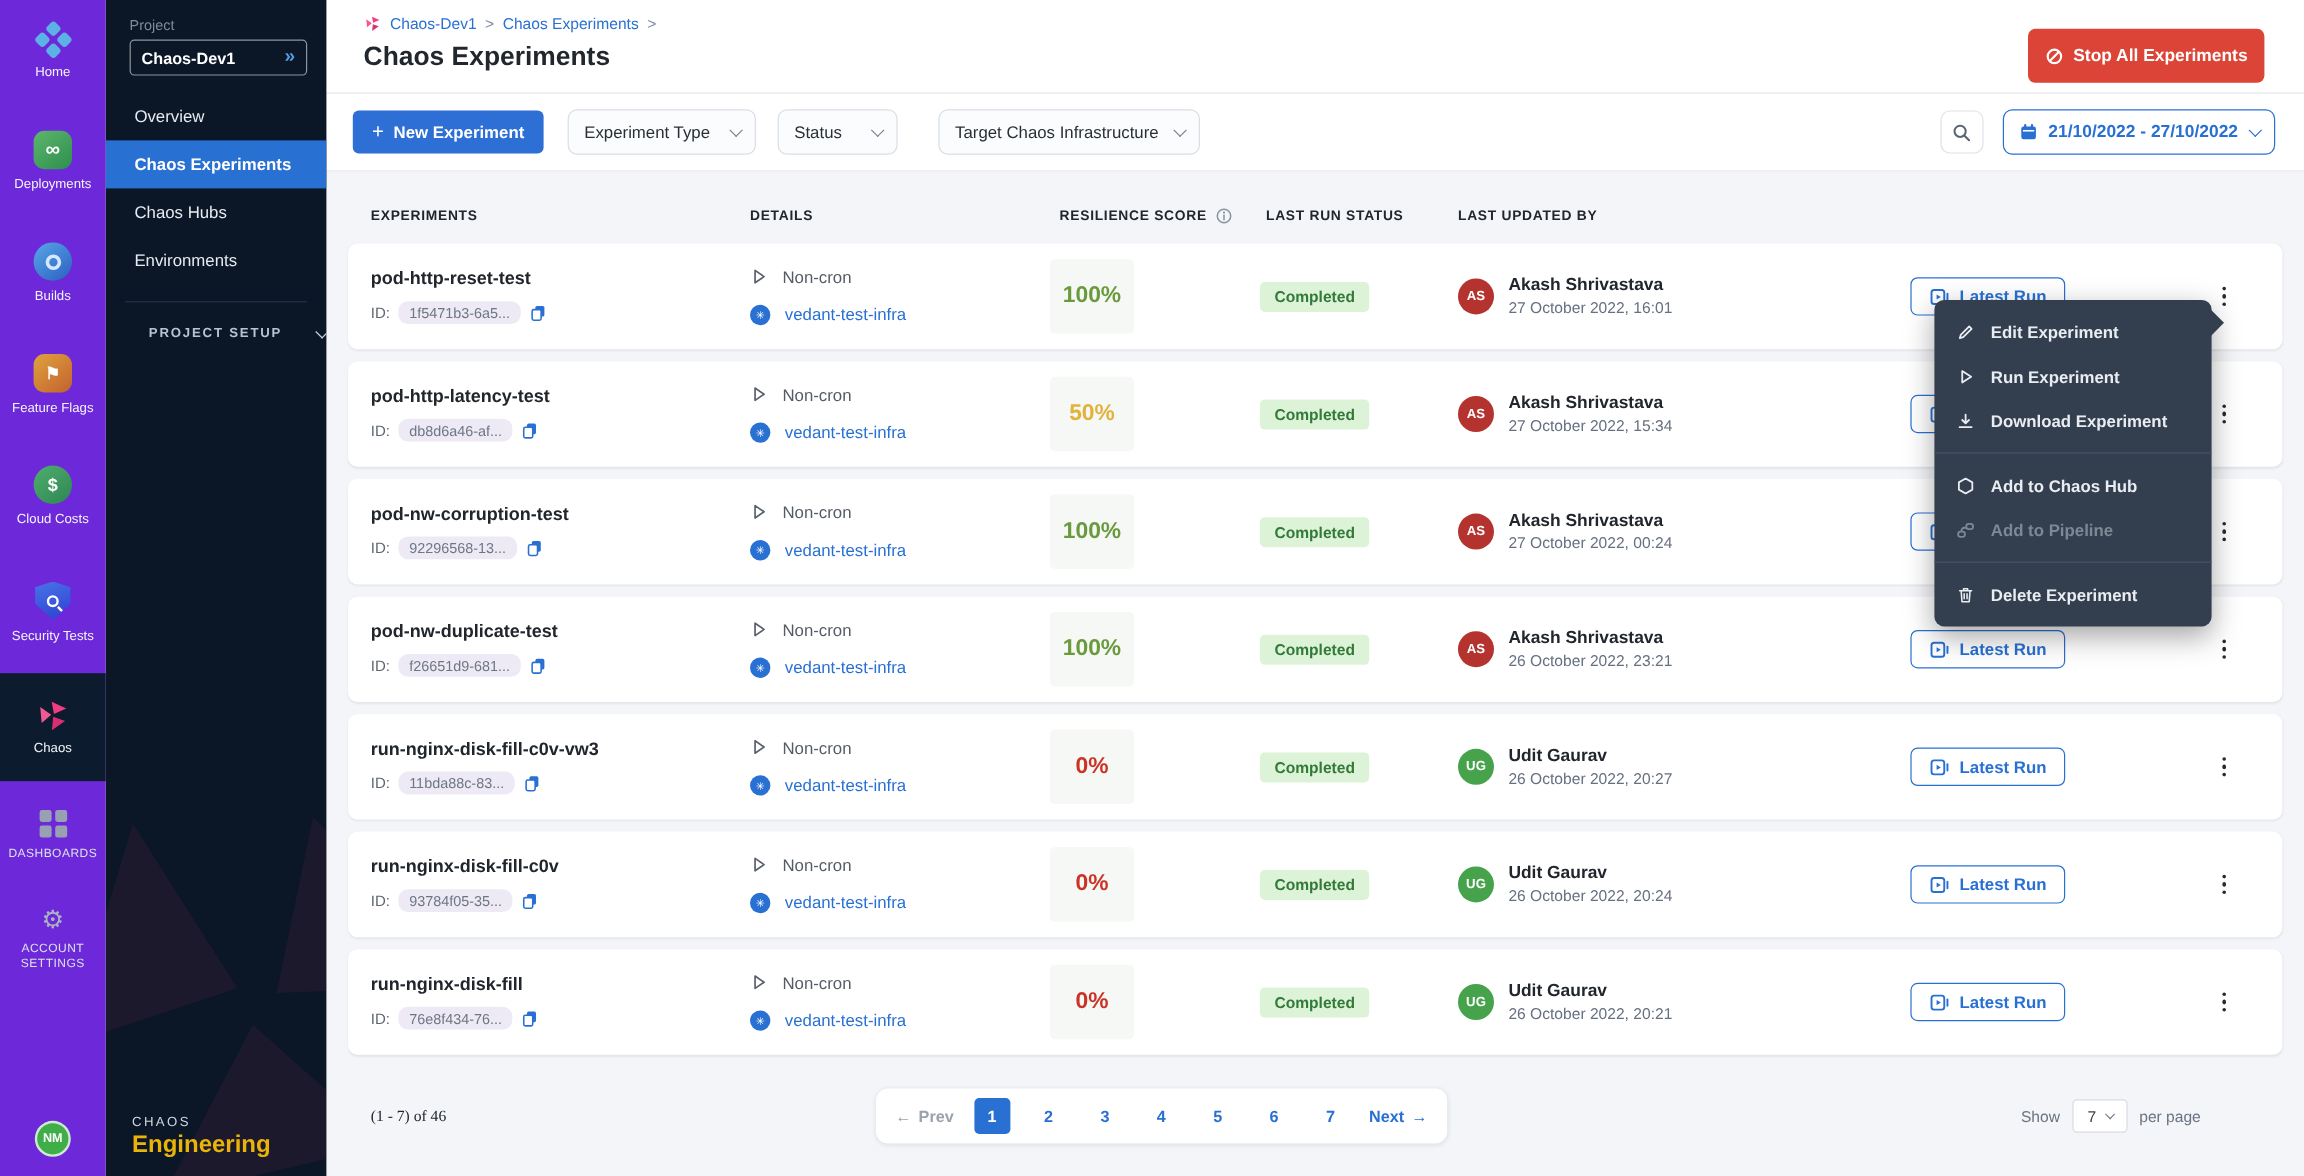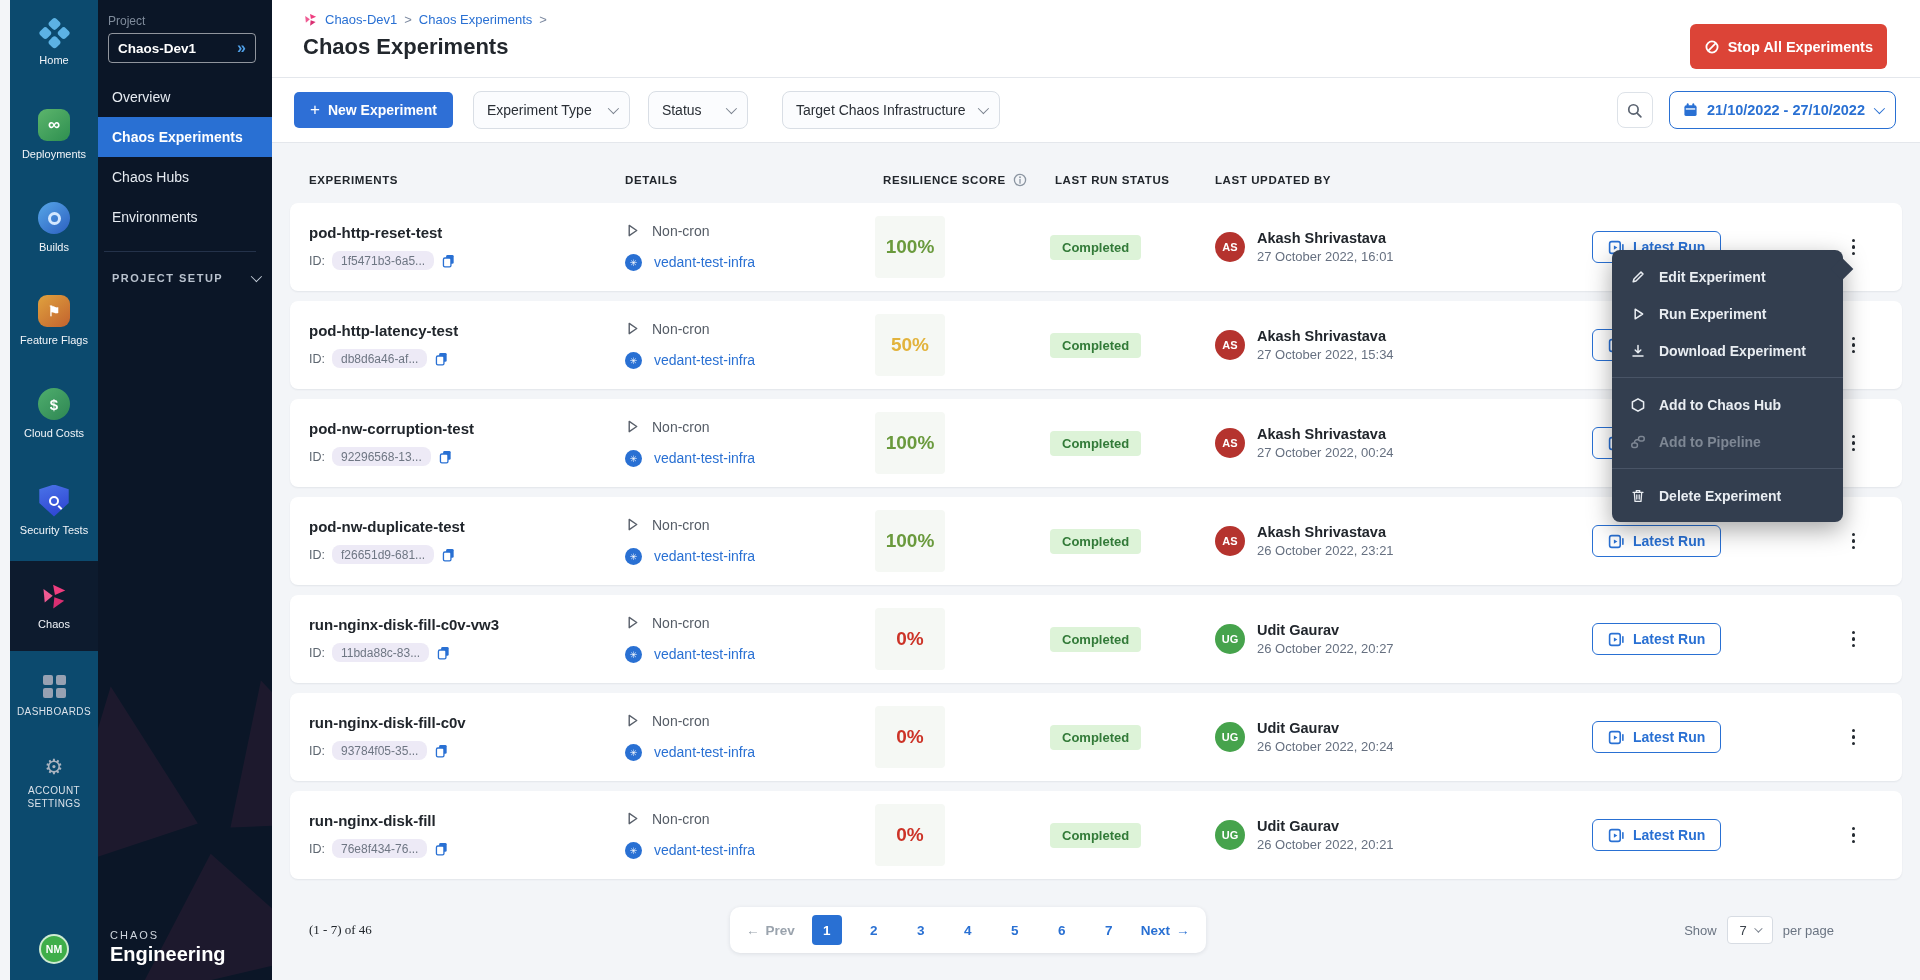--- a/index.html
+++ b/index.html
@@ -1,21 +1,21 @@
 <!DOCTYPE html>
 <html><head>
 <meta charset="utf-8">
 <style>
   * { box-sizing: border-box; margin: 0; padding: 0; }
   html,body { width:1920px; height:980px; }
   body { font-family:"Liberation Sans", sans-serif; }
   .app { position:relative; width:1920px; height:980px; overflow:hidden; background:#f3f5f8; }
 
   
-  .rail { position:absolute; left:10px; top:0; width:88px; height:980px; background:#0c4a6e; display:flex; flex-direction:column; align-items:stretch; z-index:5; }
+  .rail { position:absolute; left:0; top:0; width:88px; height:980px; background:#6d28d9; display:flex; flex-direction:column; align-items:stretch; z-index:5; }
   .rail-item { display:flex; flex-direction:column; align-items:center; justify-content:center; gap:7px; cursor:pointer; }
   .rail-item.selected { background:#0d1b2e; }
   .rail-label { font-size:11px; color:#f2f5f9; font-weight:500; text-align:center; line-height:13px; padding:0 3px; }
   .rail-label.caps { font-size:10px; letter-spacing:.4px; color:#dbe2ea; }
   .h88{height:88px}.h94{height:94px}.h92{height:92px}.h96{height:96px}.h101{height:101px}.h90{height:90px}.h91{height:91px}.h82{height:82px}
   .i-home { width:25px; height:25px; transform:rotate(45deg); display:grid; grid-template:repeat(2,10px)/repeat(2,10px); gap:3px; }
   .i-home span { background:#5cb2e4; border-radius:3px; }
   .icn { width:32px; height:32px; border-radius:9px; display:flex; align-items:center; justify-content:center; color:#fff; font-weight:700; }
   .icn.dep { background:linear-gradient(140deg,#5cb56c,#2e8f50); font-size:17px; }
   .icn.builds { background:linear-gradient(140deg,#57a7e8,#2c5fc0); border-radius:50%; }
@@ -39,24 +39,24 @@
   .sidebar { position:absolute; left:88px; top:0; width:184px; height:980px; background:#0b1627; z-index:4; overflow:hidden; }
   .watermark { position:absolute; bottom:-70px; left:-90px; opacity:.08; transform:rotate(22deg); }
   .proj-label { margin:14px 0 5px 20px; font-size:12px; color:#7f8b9b; position:relative; }
   .proj-box { margin:0 16px 0 20px; height:30px; border:1px solid rgba(255,255,255,.55); border-radius:4px; display:flex; align-items:center; justify-content:space-between; padding:0 9px; cursor:pointer; position:relative; }
   .proj-value { color:#fff; font-weight:700; font-size:13.5px; }
   .proj-expand { color:#4f9fe6; font-size:16px; font-weight:700; }
   .side-menu { margin-top:14px; position:relative; }
   .side-item { height:40px; display:flex; align-items:center; padding-left:24px; font-size:14px; color:#e6ebf1; cursor:pointer; }
   .side-item.selected { background:#2970d3; color:#fff; font-weight:700; }
   .side-divider { height:1px; background:#24324a; margin:14px 16px 0 16px; }
-  .side-section { height:40px; margin-top:6px; display:flex; align-items:center; gap:28px; padding-left:24px; font-size:11px; letter-spacing:1.5px; font-weight:700; color:#b9c2ce; cursor:pointer; position:relative; }
+  .side-section { height:40px; margin-top:6px; display:flex; align-items:center; gap:28px; padding-left:24px; font-size:11px; letter-spacing:1.5px; font-weight:700; color:#b9c2ce; cursor:pointer; position:relative;margin-left:12px; }
   .brand { position:absolute; left:22px; bottom:14px; z-index:2; }
   .brand-top { font-size:11px; letter-spacing:2px; color:#cfd6de; }
-  .brand-bottom { font-size:20px; font-weight:700; color:#ffffff; margin-top:2px; }
+  .brand-bottom { font-size:20px; font-weight:700; color:#eab308; margin-top:2px; }
 
   
   .chev { width:8px; height:8px; border-right:1.8px solid #7a828e; border-bottom:1.8px solid #7a828e; transform:rotate(45deg) translateY(-2px); display:inline-block; }
   .chev.white { border-color:#c3ccd8; }
   .chev.blue { border-color:#2970d3; }
   .chev.sm { width:6px; height:6px; }
 
   
   .main { position:absolute; left:272px; top:0; width:1648px; height:980px; background:#f3f5f8; }
   .header-top { height:78px; background:#fff; border-bottom:1px solid #e4e7ec; position:relative; padding:12px 0 0 31px; }

